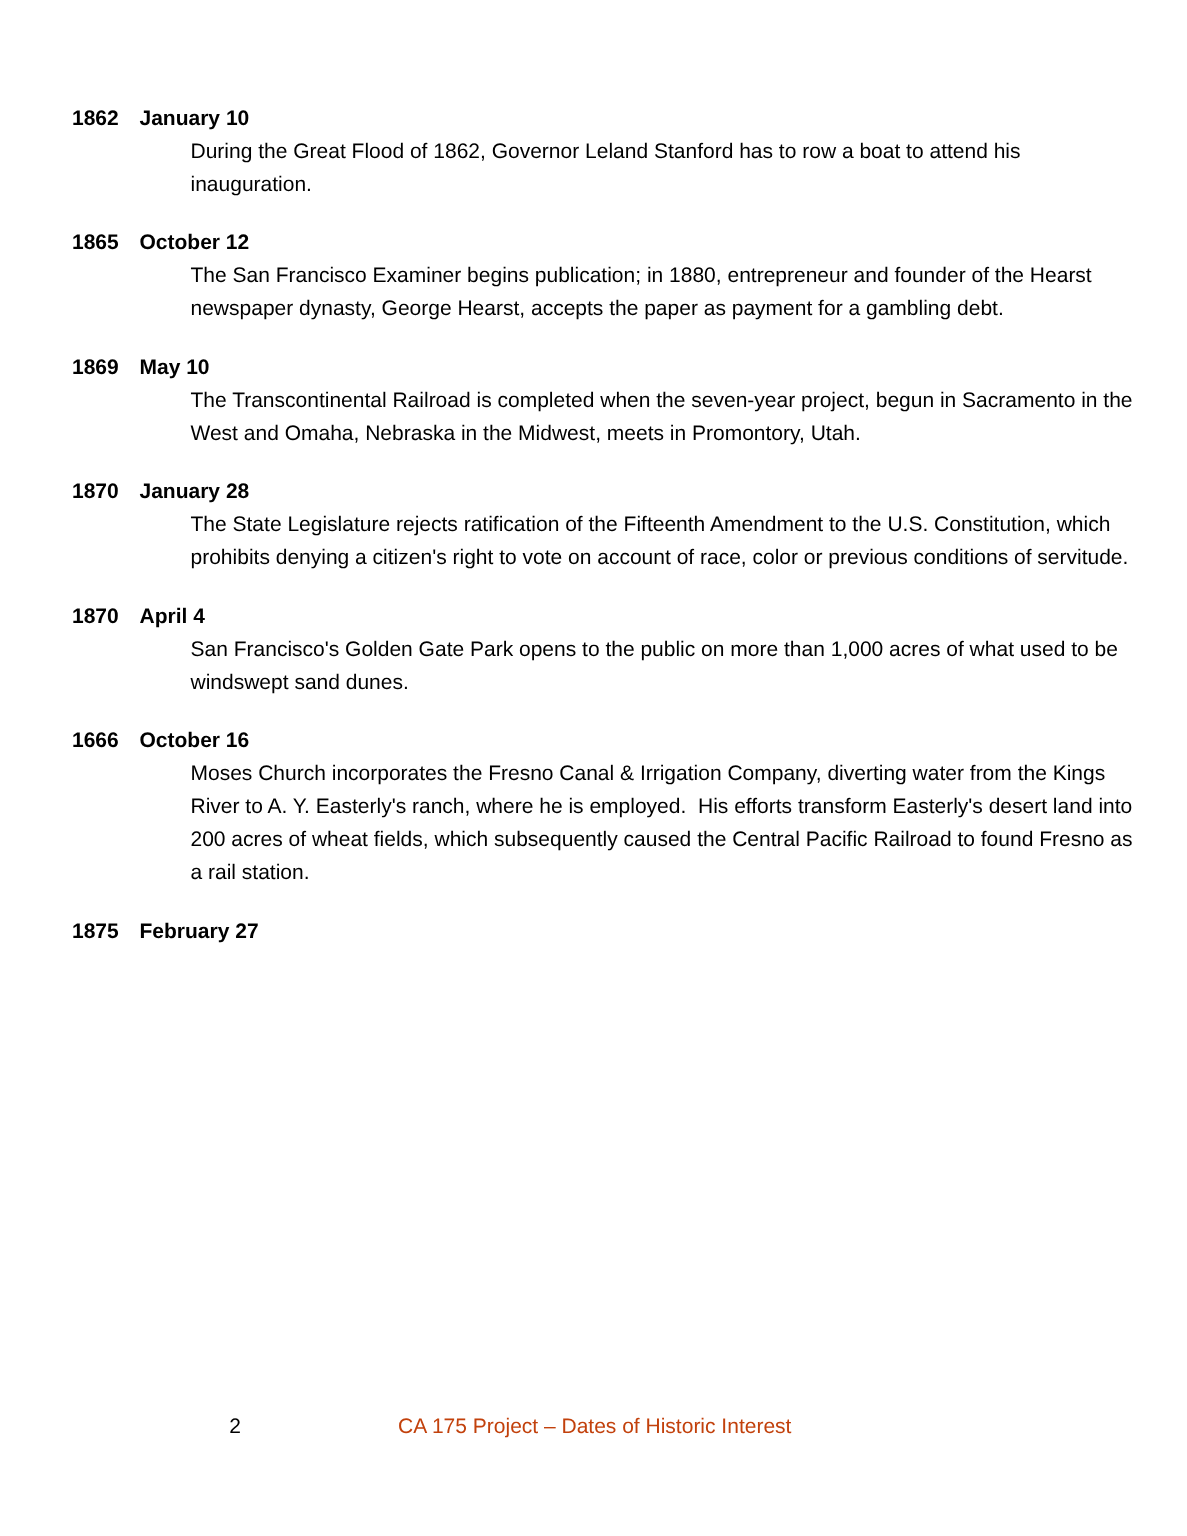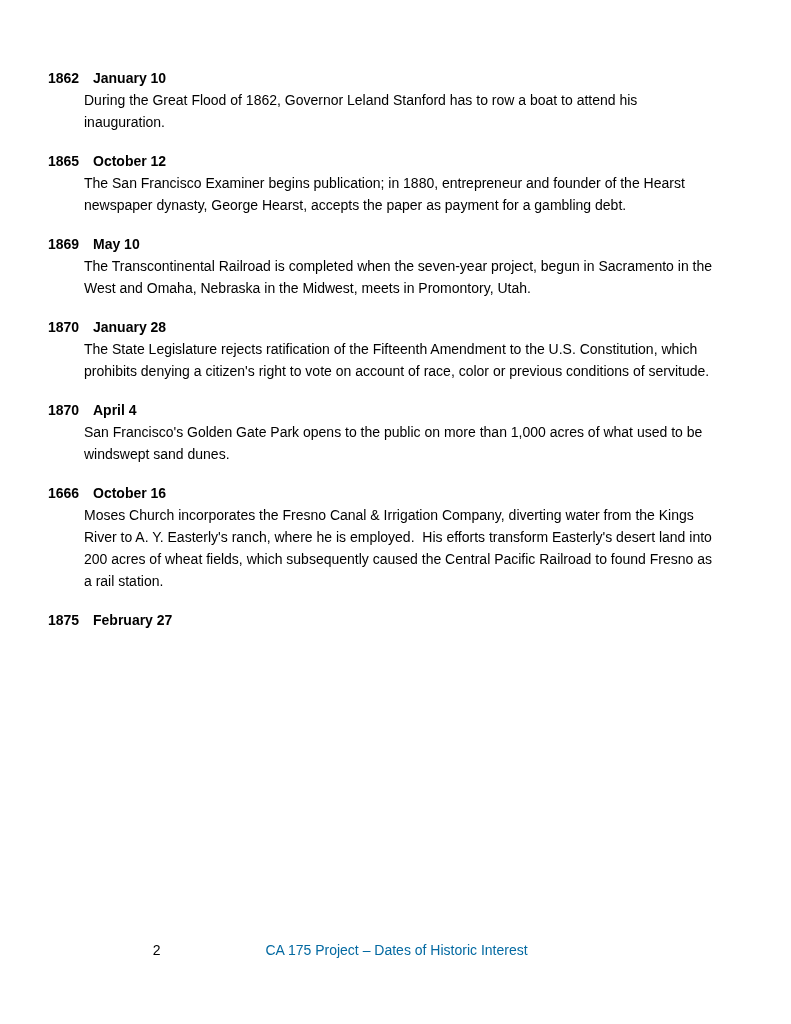--- a/index.html
+++ b/index.html
@@ -20,38 +20,38 @@
   .content {
     position: absolute;
     top: 67px;
     left: 48px;
     width: 700px;
   }
   .entry { margin-bottom: 17px; }
   .entry-head { font-weight: bold; white-space: nowrap; }
   .entry-year { display: inline-block; width: 45px; }
   .entry-text {
-    margin-left: 36px;
+    margin-left: 79px;
     width: 634px;
     white-space: pre-wrap;
   }
   .footer {
     position: absolute;
     top: 941px;
     left: 48px;
     width: 697px;
     display: grid;
     grid-template-columns: 1fr auto 1fr;
     align-items: baseline;
     font-size: 14px;
     line-height: 18px;
   }
   .footer-left  { justify-self: start; font-weight: bold; color: #2b5f9e; }
   .footer-center{ justify-self: center; color: #000000; }
-  .footer-right { justify-self: end; color: #0369a1; }
+  .footer-right { justify-self: end; color: #c2410c; }
 </style>
 </head>
 <body>
 
 <div class="page">
   <div class="content">
 
     <div class="entry">
       <div class="entry-head">
         <span class="entry-year">1862</span><span class="entry-date">January 10</span>

